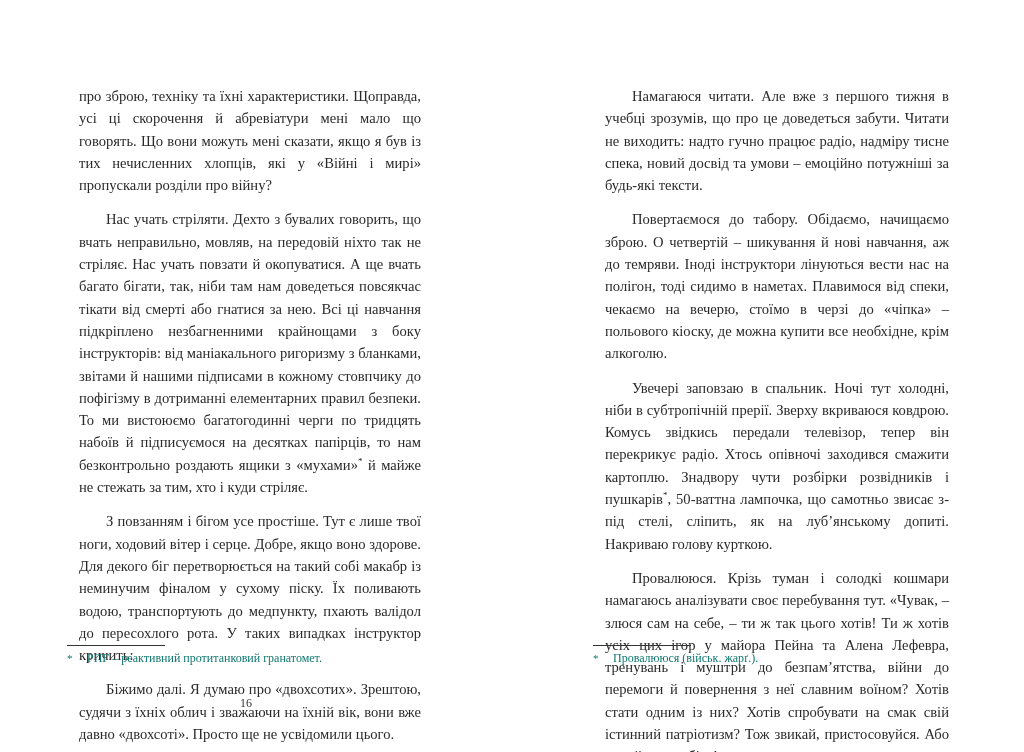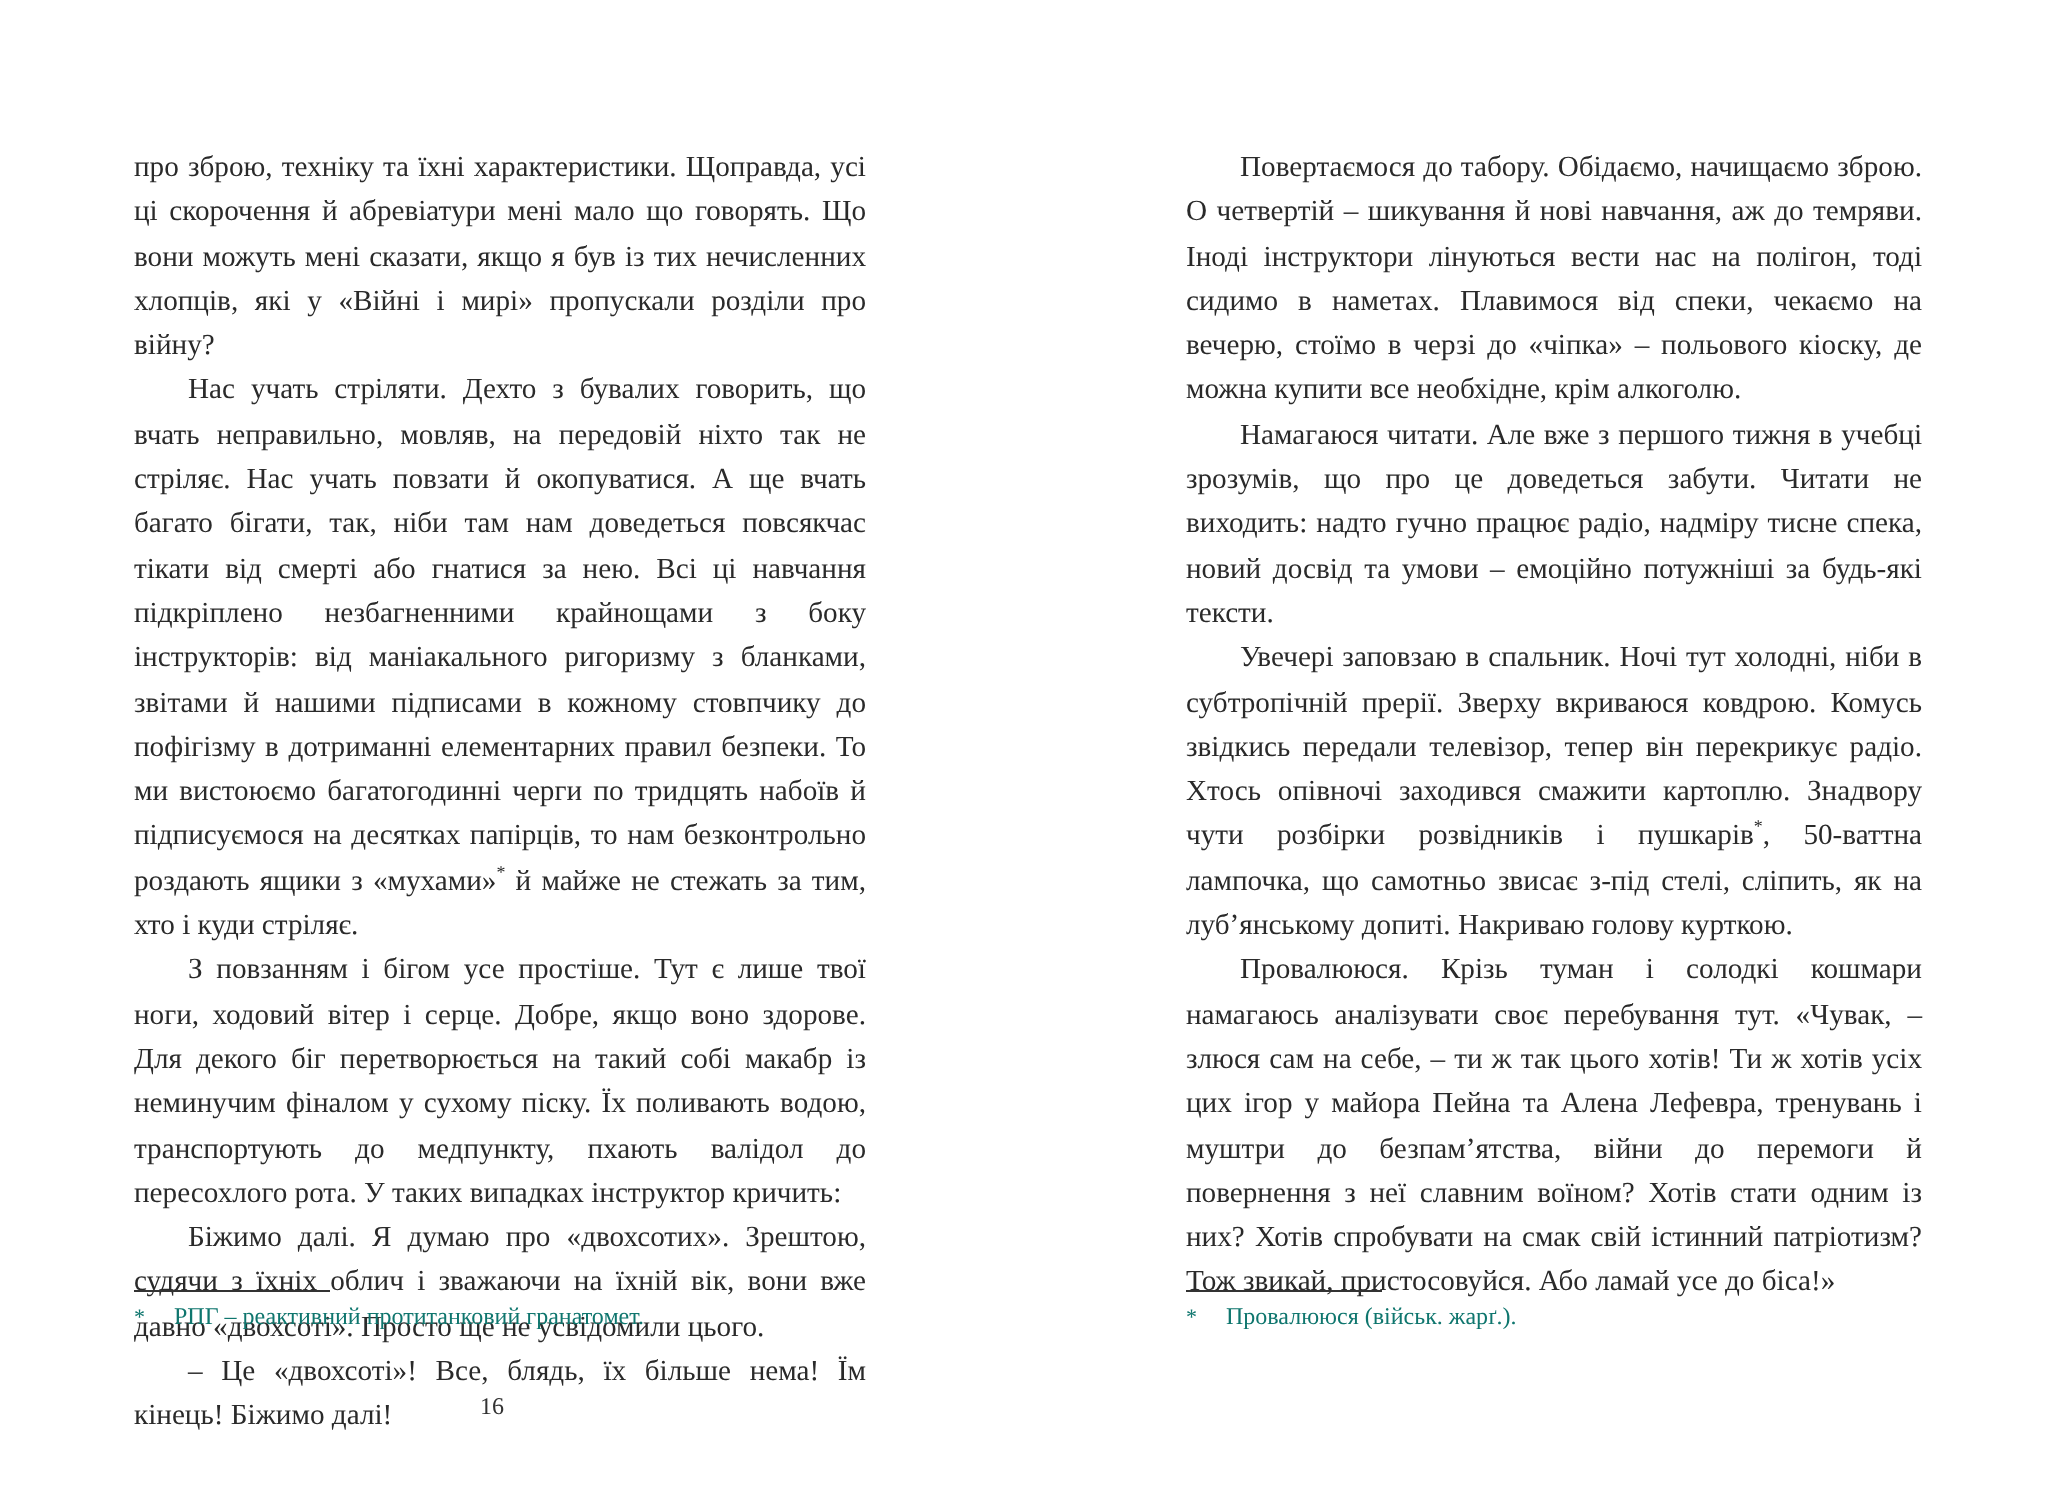--- a/index.html
+++ b/index.html
@@ -10,21 +10,21 @@
   .page { position: absolute; top: 0; height: 752px; }
   .page.left { left: 0; width: 512px; }
   .page.right { left: 512px; width: 512px; }
   .body-text {
     position: absolute; top: 73px; width: 366px;
     font-size: 14.6px; line-height: 22.3px;
     text-align: justify; hyphens: manual;
   }
   .page.left .body-text { left: 67px; }
   .page.right .body-text { left: 81px; width: 368px; }
-  .para { margin: 0; text-indent: 27px; font-family: Liberation Serif, serif; }
+  .para { margin: 12px; text-indent: 27px; font-family: Liberation Serif, serif; }
   .para.noindent { text-indent: 0; }
   .fn-mark { font-size: 9px; vertical-align: super; line-height: 0; }
   .fn-rule { position: absolute; top: 645px; width: 98px; height: 0; border-top: 1px solid #333; }
   .page.left .fn-rule { left: 67px; }
   .page.right .fn-rule { left: 593px; left: 81px; }
   .footnote {
     position: absolute; top: 650px; font-size: 12px; line-height: 16px; color: #0f766e;
   }
   .page.left .footnote { left: 67px; }
   .page.right .footnote { left: 81px; }
@@ -48,22 +48,22 @@
   </div>
   <div class="fn-rule"></div>
   <div class="footnote">
     <span class="star">*</span><span>РПГ – реактивний протитанковий гранатомет.</span>
   </div>
   <div class="page-number">16</div>
 </div>
 
 <div class="page right">
   <div class="body-text">
+    <p class="para">Намагаюся читати. Але вже з першого тижня в учебці зрозумів, що про це доведеться забути. Читати не виходить: надто гучно працює радіо, надміру тисне спека, новий досвід та умови – емоційно потужніші за будь-які тексти.</p>
     <p class="para">Повертаємося до табору. Обідаємо, начищаємо зброю. О четвертій – шикування й нові навчання, аж до темряви. Іноді інструктори лінуються вести нас на полігон, тоді сидимо в наметах. Плавимося від спеки, чекаємо на вечерю, стоїмо в черзі до «чіпка» – польового кіоску, де можна купити все необхідне, крім алкоголю.</p>
-    <p class="para">Намагаюся читати. Але вже з першого тижня в учебці зрозумів, що про це доведеться забути. Читати не виходить: надто гучно працює радіо, надміру тисне спека, новий досвід та умови – емоційно потужніші за будь-які тексти.</p>
     <p class="para"><span>Увечері заповзаю в спальник. Ночі тут холодні, ніби в субтропічній прерії. Зверху вкриваюся ковдрою. Комусь звідкись передали телевізор, тепер він перекрикує радіо. Хтось опівночі заходився смажити картоплю. Знадвору чути розбірки розвідників і пушкарів</span><span class="fn-mark">*</span><span>, 50-ваттна лампочка, що самотньо звисає з-під стелі, сліпить, як на луб’янському допиті. Накриваю голову курткою.</span></p>
     <p class="para">Провалююся. Крізь туман і солодкі кошмари намагаюсь аналізувати своє перебування тут. «Чувак, – злюся сам на себе, – ти ж так цього хотів! Ти ж хотів усіх цих ігор у майора Пейна та Алена Лефевра, тренувань і муштри до безпам’ятства, війни до перемоги й повернення з неї славним воїном? Хотів стати одним із них? Хотів спробувати на смак свій істинний патріотизм? Тож звикай, пристосовуйся. Або ламай усе до біса!»</p>
   </div>
   <div class="fn-rule"></div>
   <div class="footnote">
     <span class="star">*</span><span>Провалююся (військ. жарґ.).</span>
   </div>
 </div>
 
 </body></html>

